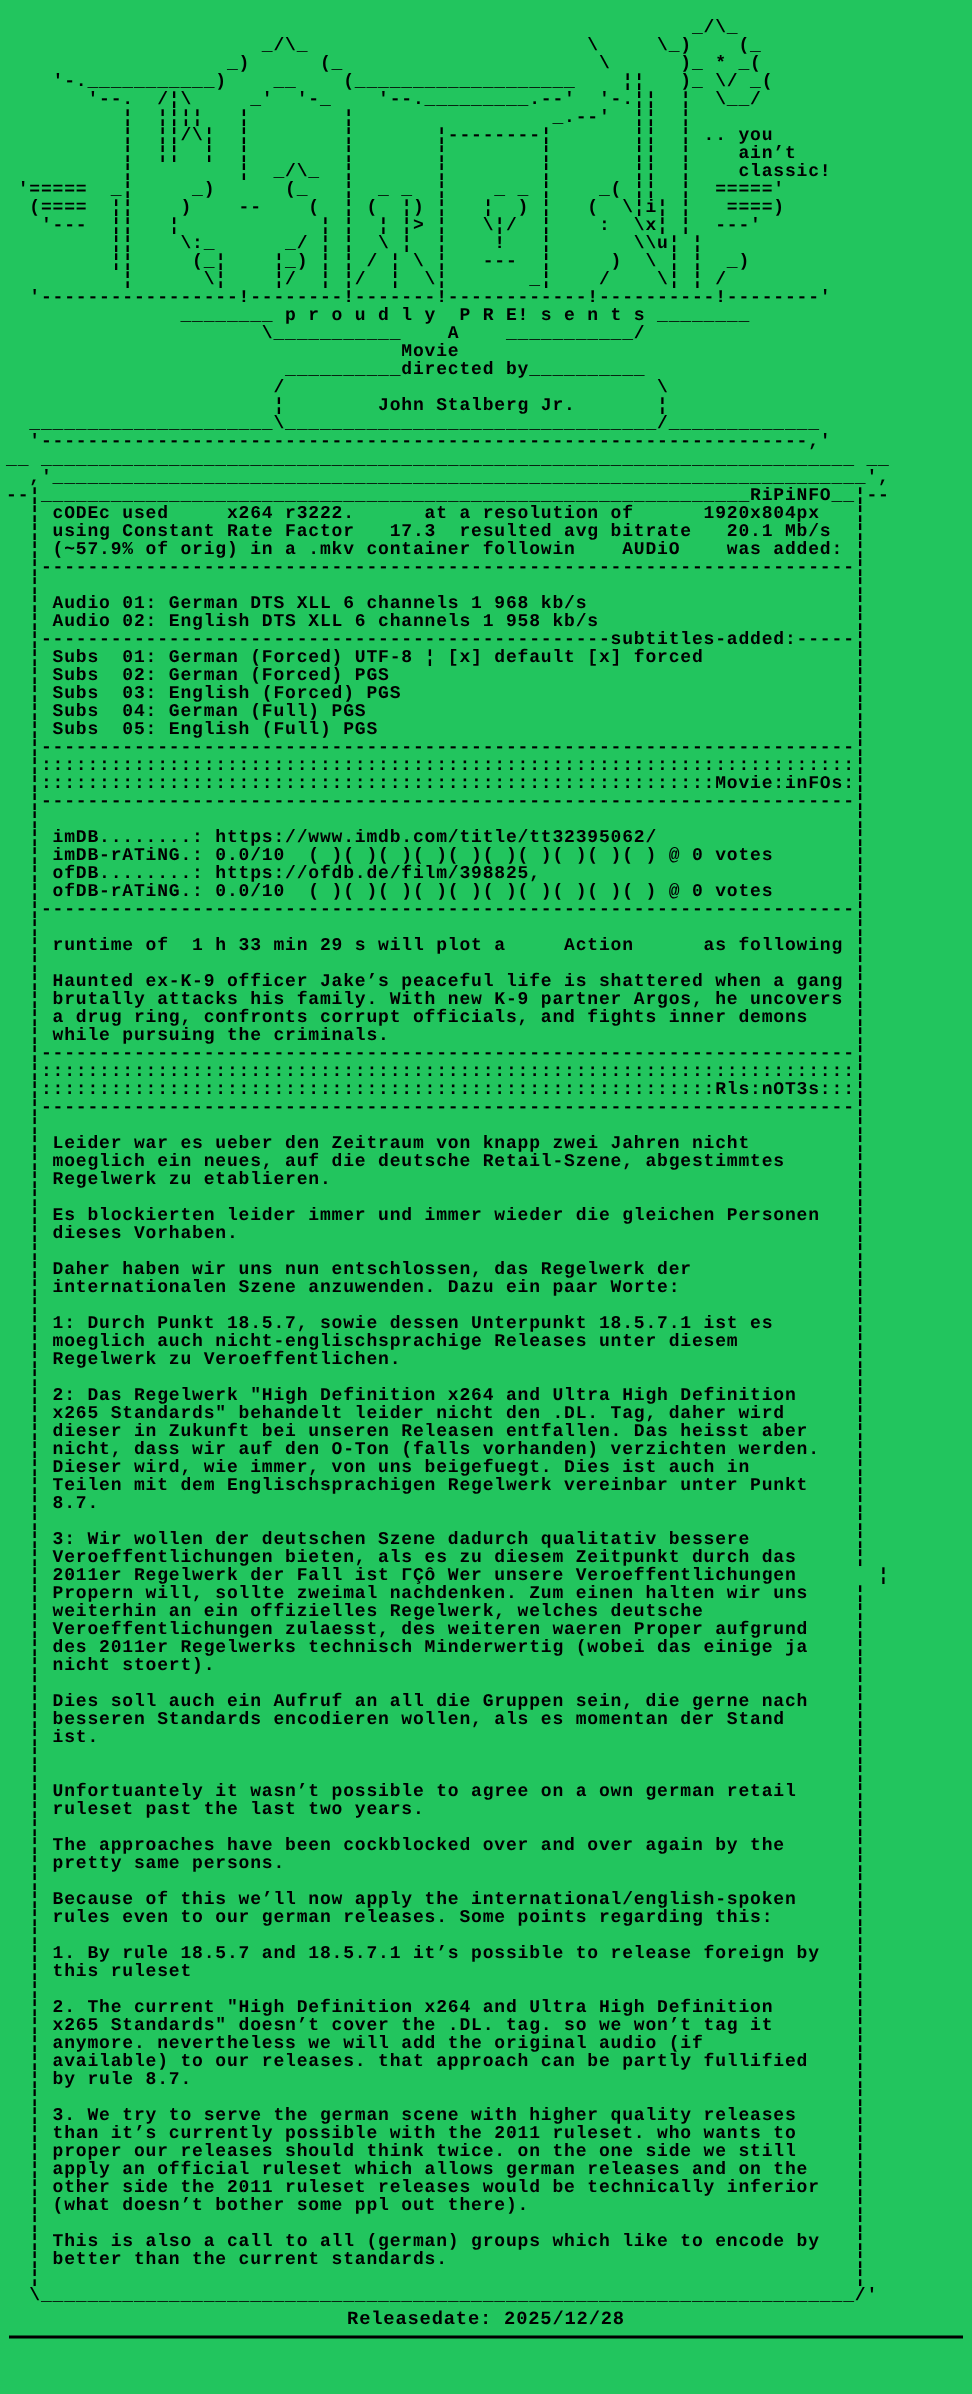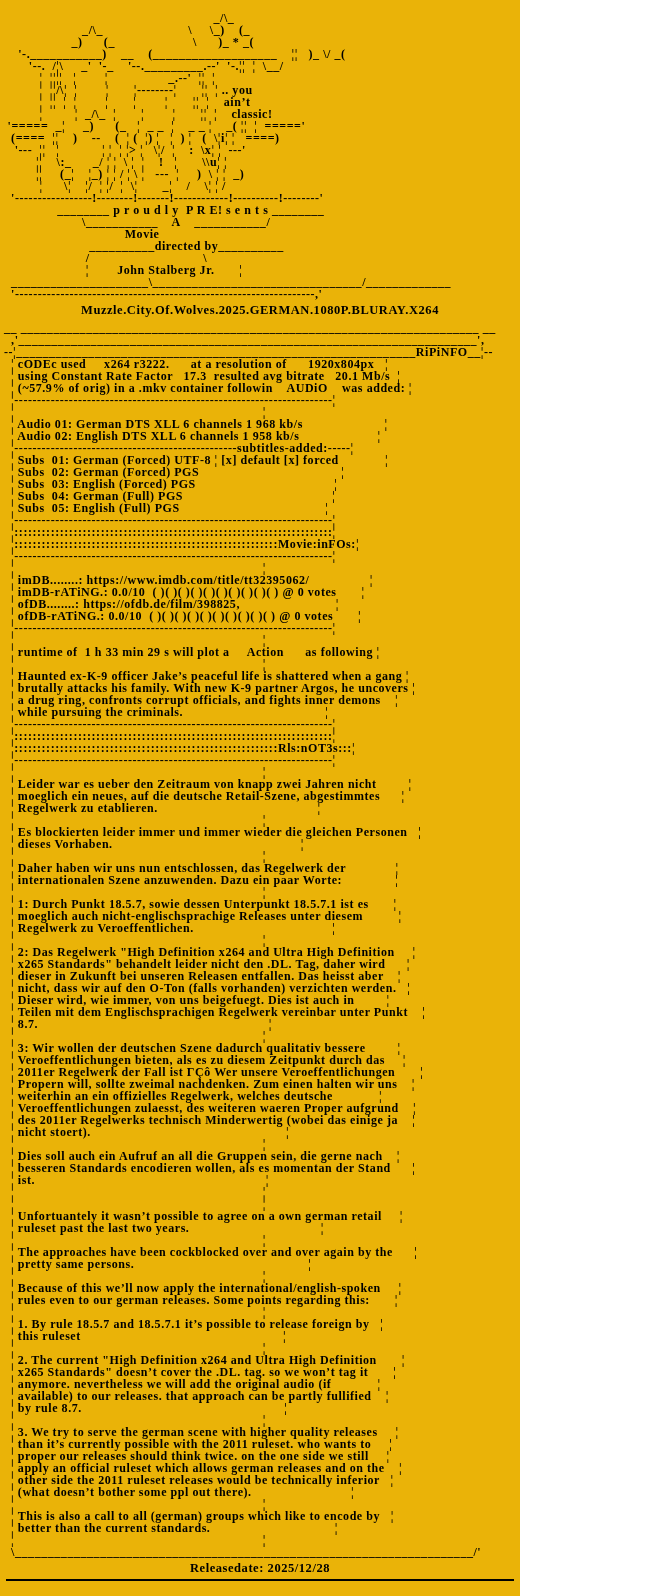--- a/index.html
+++ b/index.html
@@ -1,19 +1,19 @@
 <!DOCTYPE html>
 <html><head>
 <meta charset="utf-8">
 <style>
   html,body{margin:0;padding:0;background:#ffffff;}
   .page{
-    width:520px;height:1596px;overflow:hidden;box-sizing:border-box;
-    background:#eab308;color:#000000;
-    font-family:Liberation Serif, serif;
+    width:648px;height:1596px;overflow:hidden;box-sizing:border-box;
+    background:#22c55e;color:#000000;
+    font-family:Liberation Mono, monospace;
     font-weight:700;font-size:12px;line-height:12px;letter-spacing:0.55px;
     padding-top:12px;
   }
   pre{margin:0;font:inherit;letter-spacing:inherit;white-space:pre;}
   .art{padding-left:4px;}
   .release-title{
     text-align:center;font-size:12.5px;line-height:15px;padding:3px 0 4px 0;
   }
   .nfo{padding-left:4px;}
   .releasedate-row{
@@ -44,21 +44,20 @@
   '-----------------!--------!-------!------------!----------!--------'
                ________ p r o u d l y  P R E! s e n t s ________
                       \___________    A    ___________/
                                   Movie
                         __________directed by__________
                        /                                \
                        ¦        John Stalberg Jr.       ¦
   _____________________\________________________________/_____________
   '------------------------------------------------------------------,'</pre>
 
-  <div class="release-title">Muzzle.City.Of.Wolves.2025.GERMAN.1080P.BLURAY.X264</div>
 
   <pre class="nfo" id="nfo-body">__ ______________________________________________________________________ __
   ,'______________________________________________________________________',
 --¦_____________________________________________________________RiPiNFO__¦--
   ¦ cODEc used     x264 r3222.      at a resolution of      1920x804px   ¦
   ¦ using Constant Rate Factor   17.3  resulted avg bitrate   20.1 Mb/s  ¦
   ¦ (~57.9% of orig) in a .mkv container followin    AUDiO    was added: ¦
   ¦----------------------------------------------------------------------¦
   ¦                                                                      ¦
   ¦ Audio 01: German DTS XLL 6 channels 1 968 kb/s                       ¦

